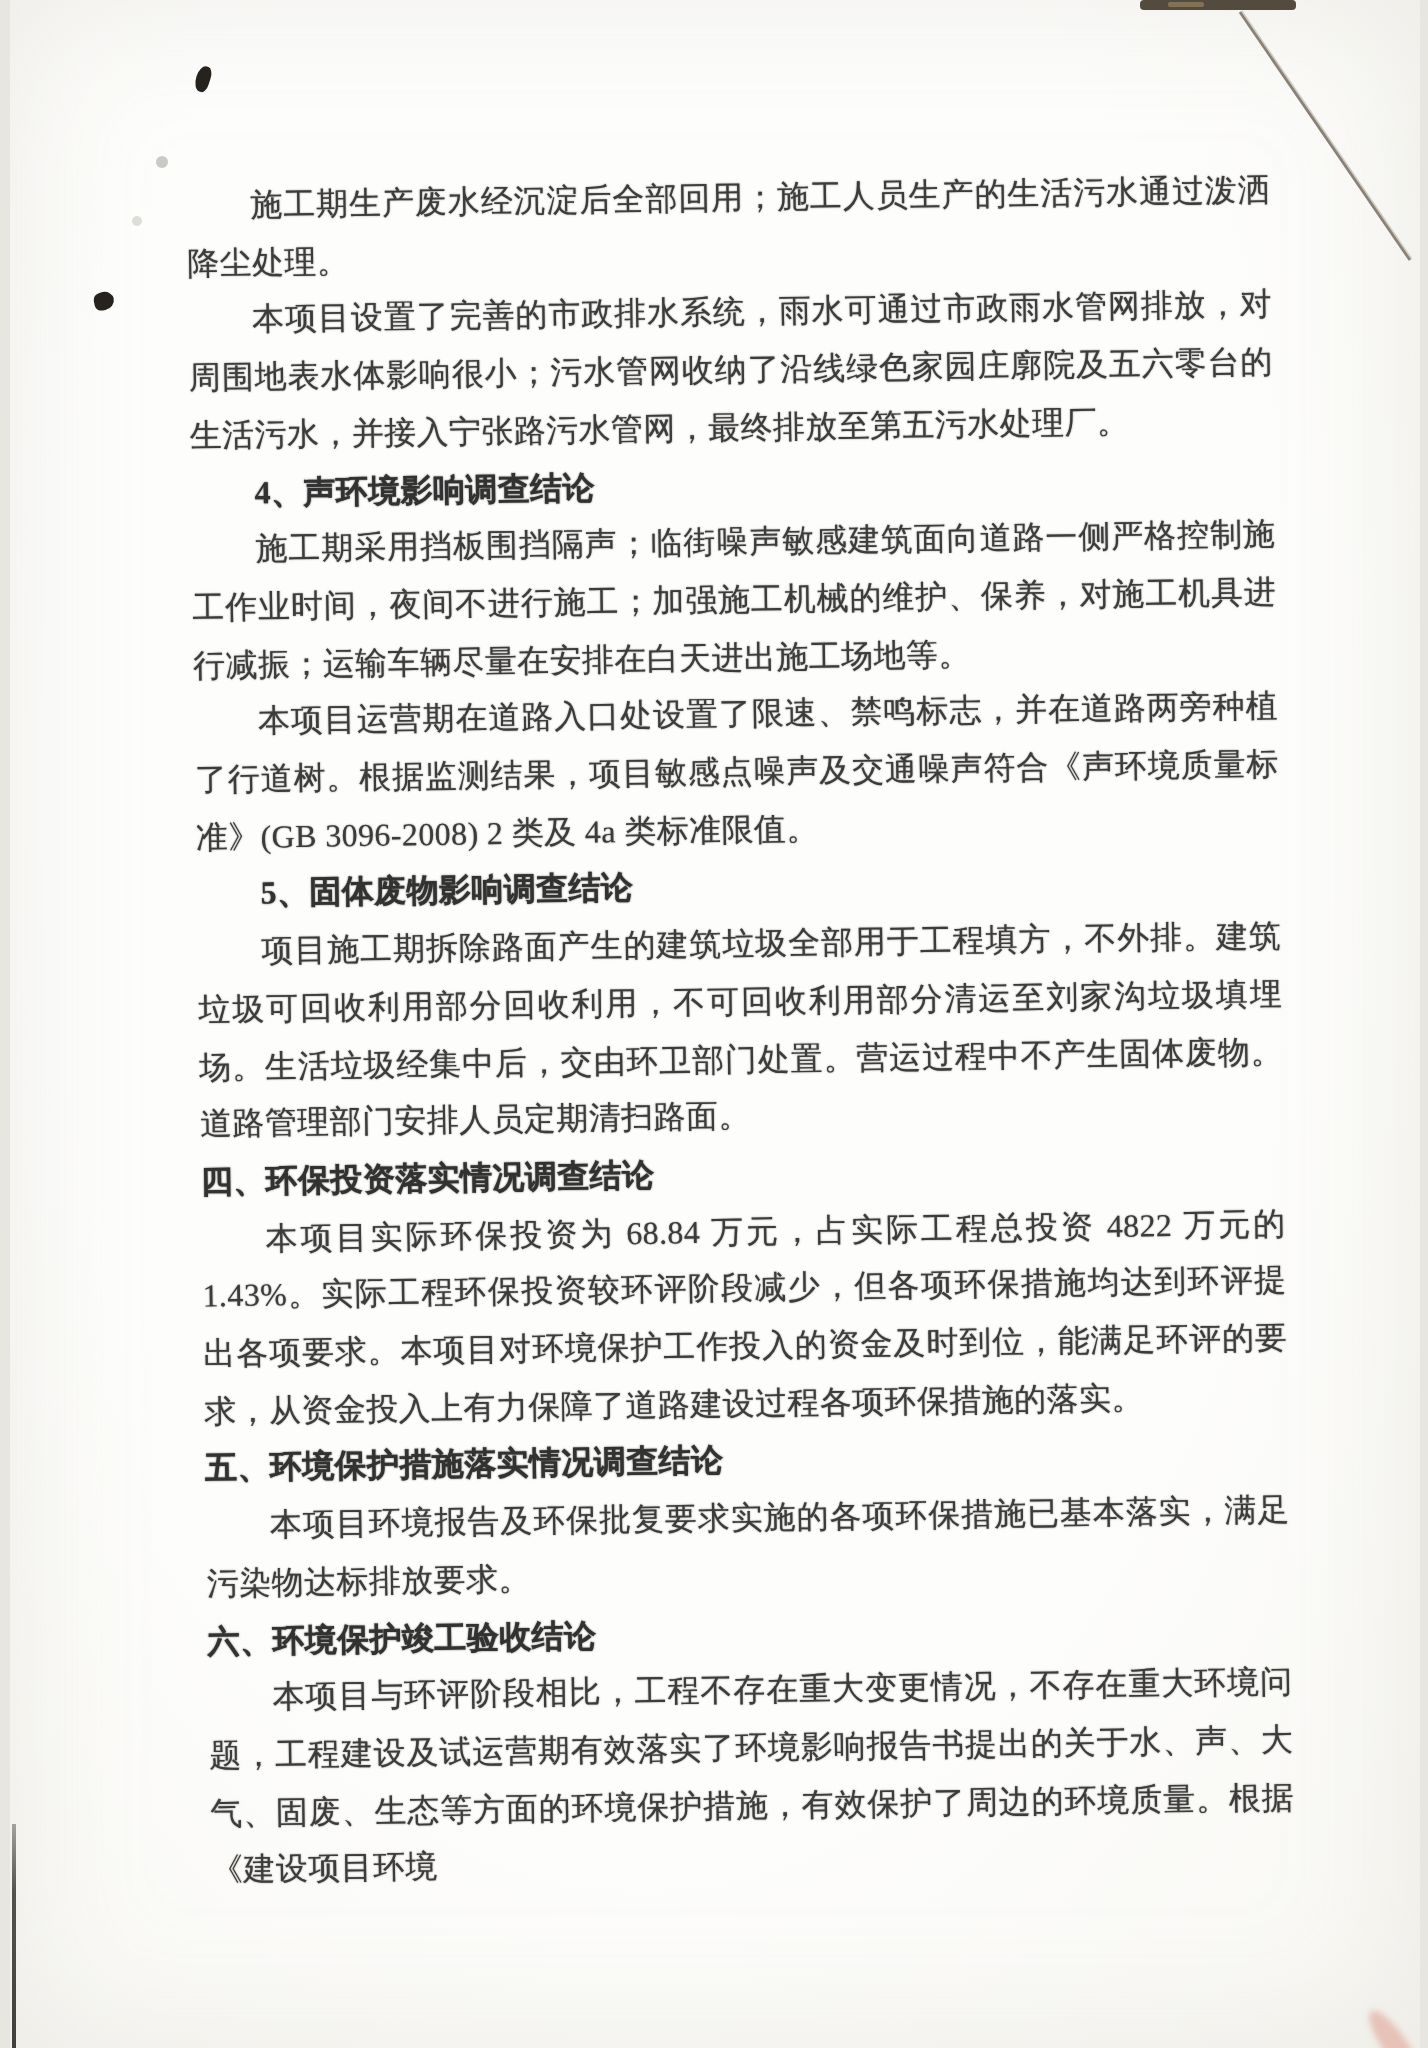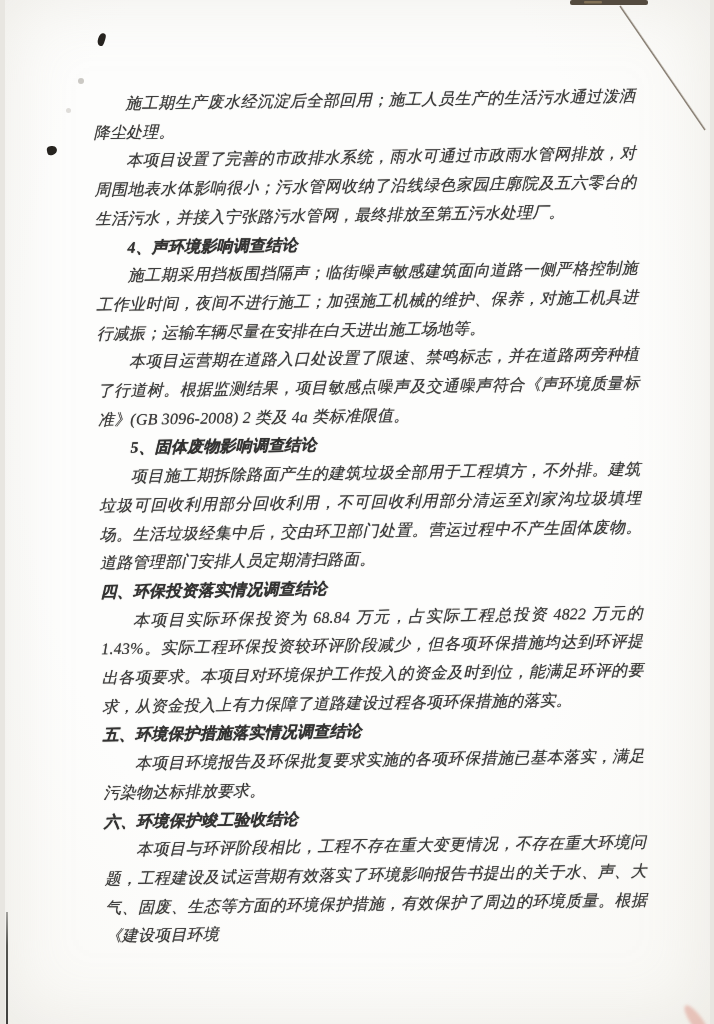--- a/index.html
+++ b/index.html
@@ -5,21 +5,20 @@
   html,body{margin:0;padding:0;background:#e8e6e1;}
   .page{
     position:relative;
     width:705px;height:1024px;
     margin:0 auto;
     background:
       radial-gradient(ellipse at 45% 38%, #fdfdfc 55%, #f8f7f3 100%);
     box-shadow: inset 0 0 70px rgba(190,185,172,0.22);
     overflow:hidden;
     font-family:"Liberation Serif","DejaVu Serif",serif;
-    font-style:italic;
   }
   .content{
     position:absolute;left:88px;top:90px;width:542px;
     transform:rotate(-0.85deg);
     transform-origin:20px 0;
     color:#3c3c3c;
     font-size:16px;
     line-height:28.7px;
     text-align:justify;
     letter-spacing:0.2px;

